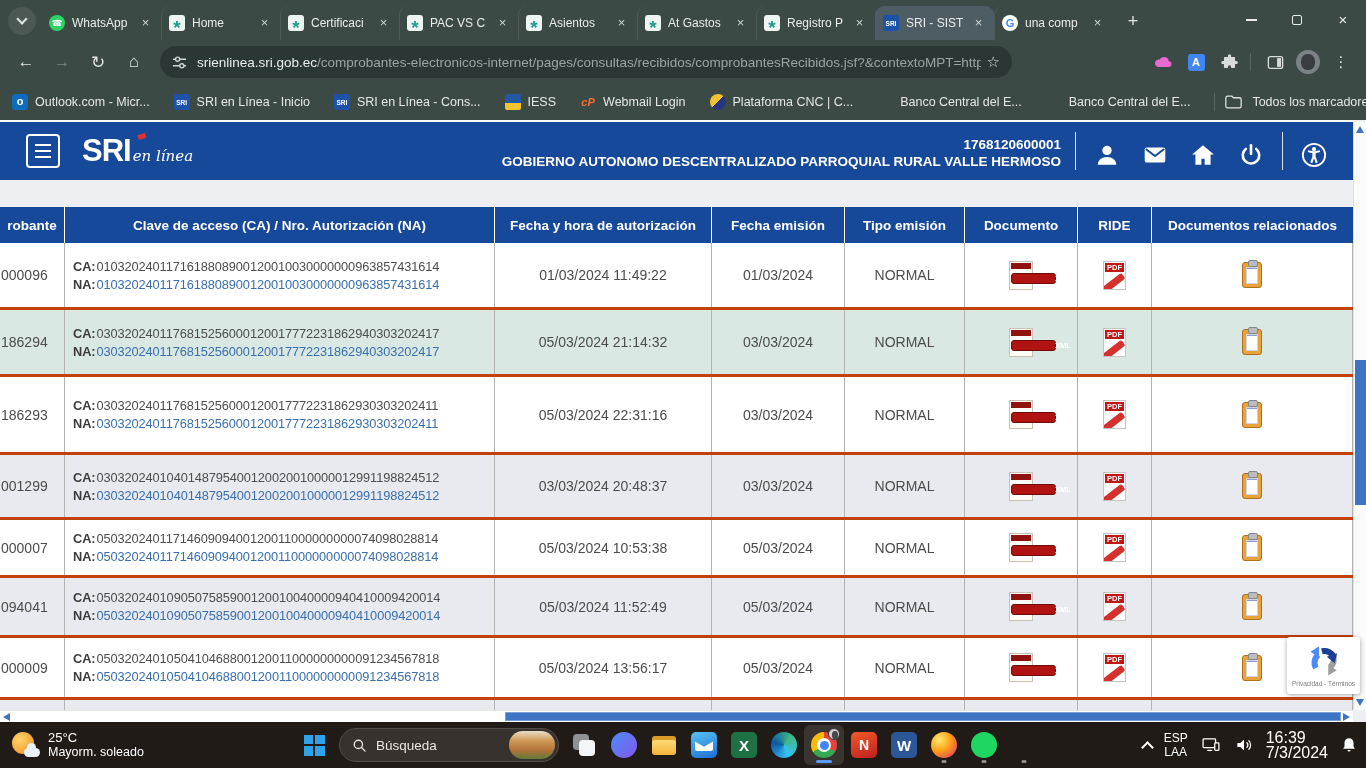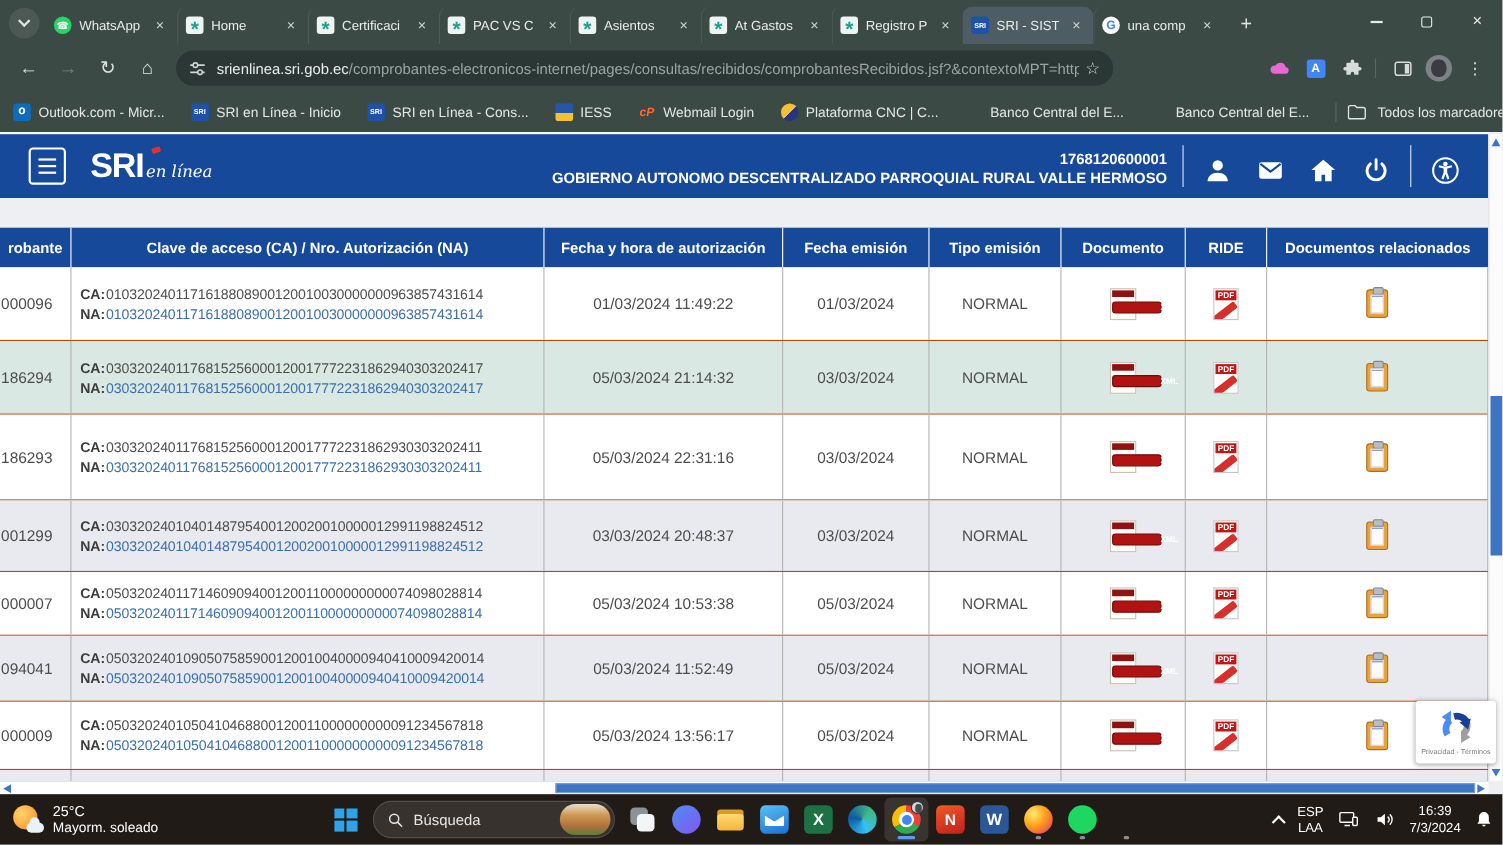--- a/index.html
+++ b/index.html
@@ -99,21 +99,21 @@
 
 
 .tablewrap{position:absolute;top:87px;left:0;width:1353px;}
 .thead{display:flex;height:36px;background:#17499b;color:#fff;font-weight:bold;font-size:13.5px;}
 .thead .cell{display:flex;align-items:center;justify-content:center;border-right:1px solid #fff;
   height:100%;text-align:center;line-height:15px;}
 .thead .cell:last-child{border-right:none;}
 .cell{flex:none;}
 .c1{width:65px;}.c2{width:430px;}.c3{width:217px;}.c4{width:133px;}
 .c5{width:120px;}.c6{width:113px;}.c7{width:74px;}.c8{width:201px;}
-.tbody>div.trow{display:flex;background:#fff;border-bottom:1px solid #c2410c;}
+.tbody>div.trow{display:flex;background:#fff;border-bottom:3px solid #c2410c;}
 .tbody>div:nth-of-type(1){height:67px;}
 .tbody>div:nth-of-type(2){height:67px;}
 .tbody>div:nth-of-type(3){height:78px;}
 .tbody>div:nth-of-type(4){height:65px;}
 .tbody>div:nth-of-type(5){height:58px;}
 .tbody>div:nth-of-type(6){height:60px;}
 .tbody>div:nth-of-type(7){height:62px;}
 .trow .cell{display:flex;align-items:center;justify-content:center;border-right:1px solid #b3b3b3;
   font-size:14px;color:#4c4c4c;}
 .trow .c1{justify-content:flex-start;padding-left:1px;letter-spacing:0;}
@@ -230,21 +230,21 @@
 .tb-nitro::after{content:"N";}
 .tb-word{background:#2b5797;border-radius:5px;color:#fff;font-weight:bold;font-size:15px;}
 .tb-word::after{content:"W";}
 .tb-firefox{border-radius:50%;background:radial-gradient(circle at 32% 30%,#ffe268 5%,#ff9e17 45%,#e0336d 95%);}
 .tb-spotify{border-radius:50%;background:#1ed760;}
 .tb-printer{position:relative;}
 .tray{position:absolute;right:8px;display:flex;align-items:center;gap:12px;color:#fff;}
 .tray-chev{width:9px;height:9px;border-left:2px solid #fff;border-top:2px solid #fff;
   transform:rotate(45deg);margin-top:4px;}
 .tray-lang{font-size:12px;line-height:14px;text-align:center;}
-.tray-time{font-size:12px;line-height:15px;text-align:center;}
+.tray-time{font-size:16px;line-height:15px;text-align:left;}
 .trayicon{display:flex;align-items:center;justify-content:center;}
 </style>
 </head>
 <body>
 
 <div class="screen">
 
   <div class="chrome">
     <div class="tabbar">
       <div class="tab-search-btn">

